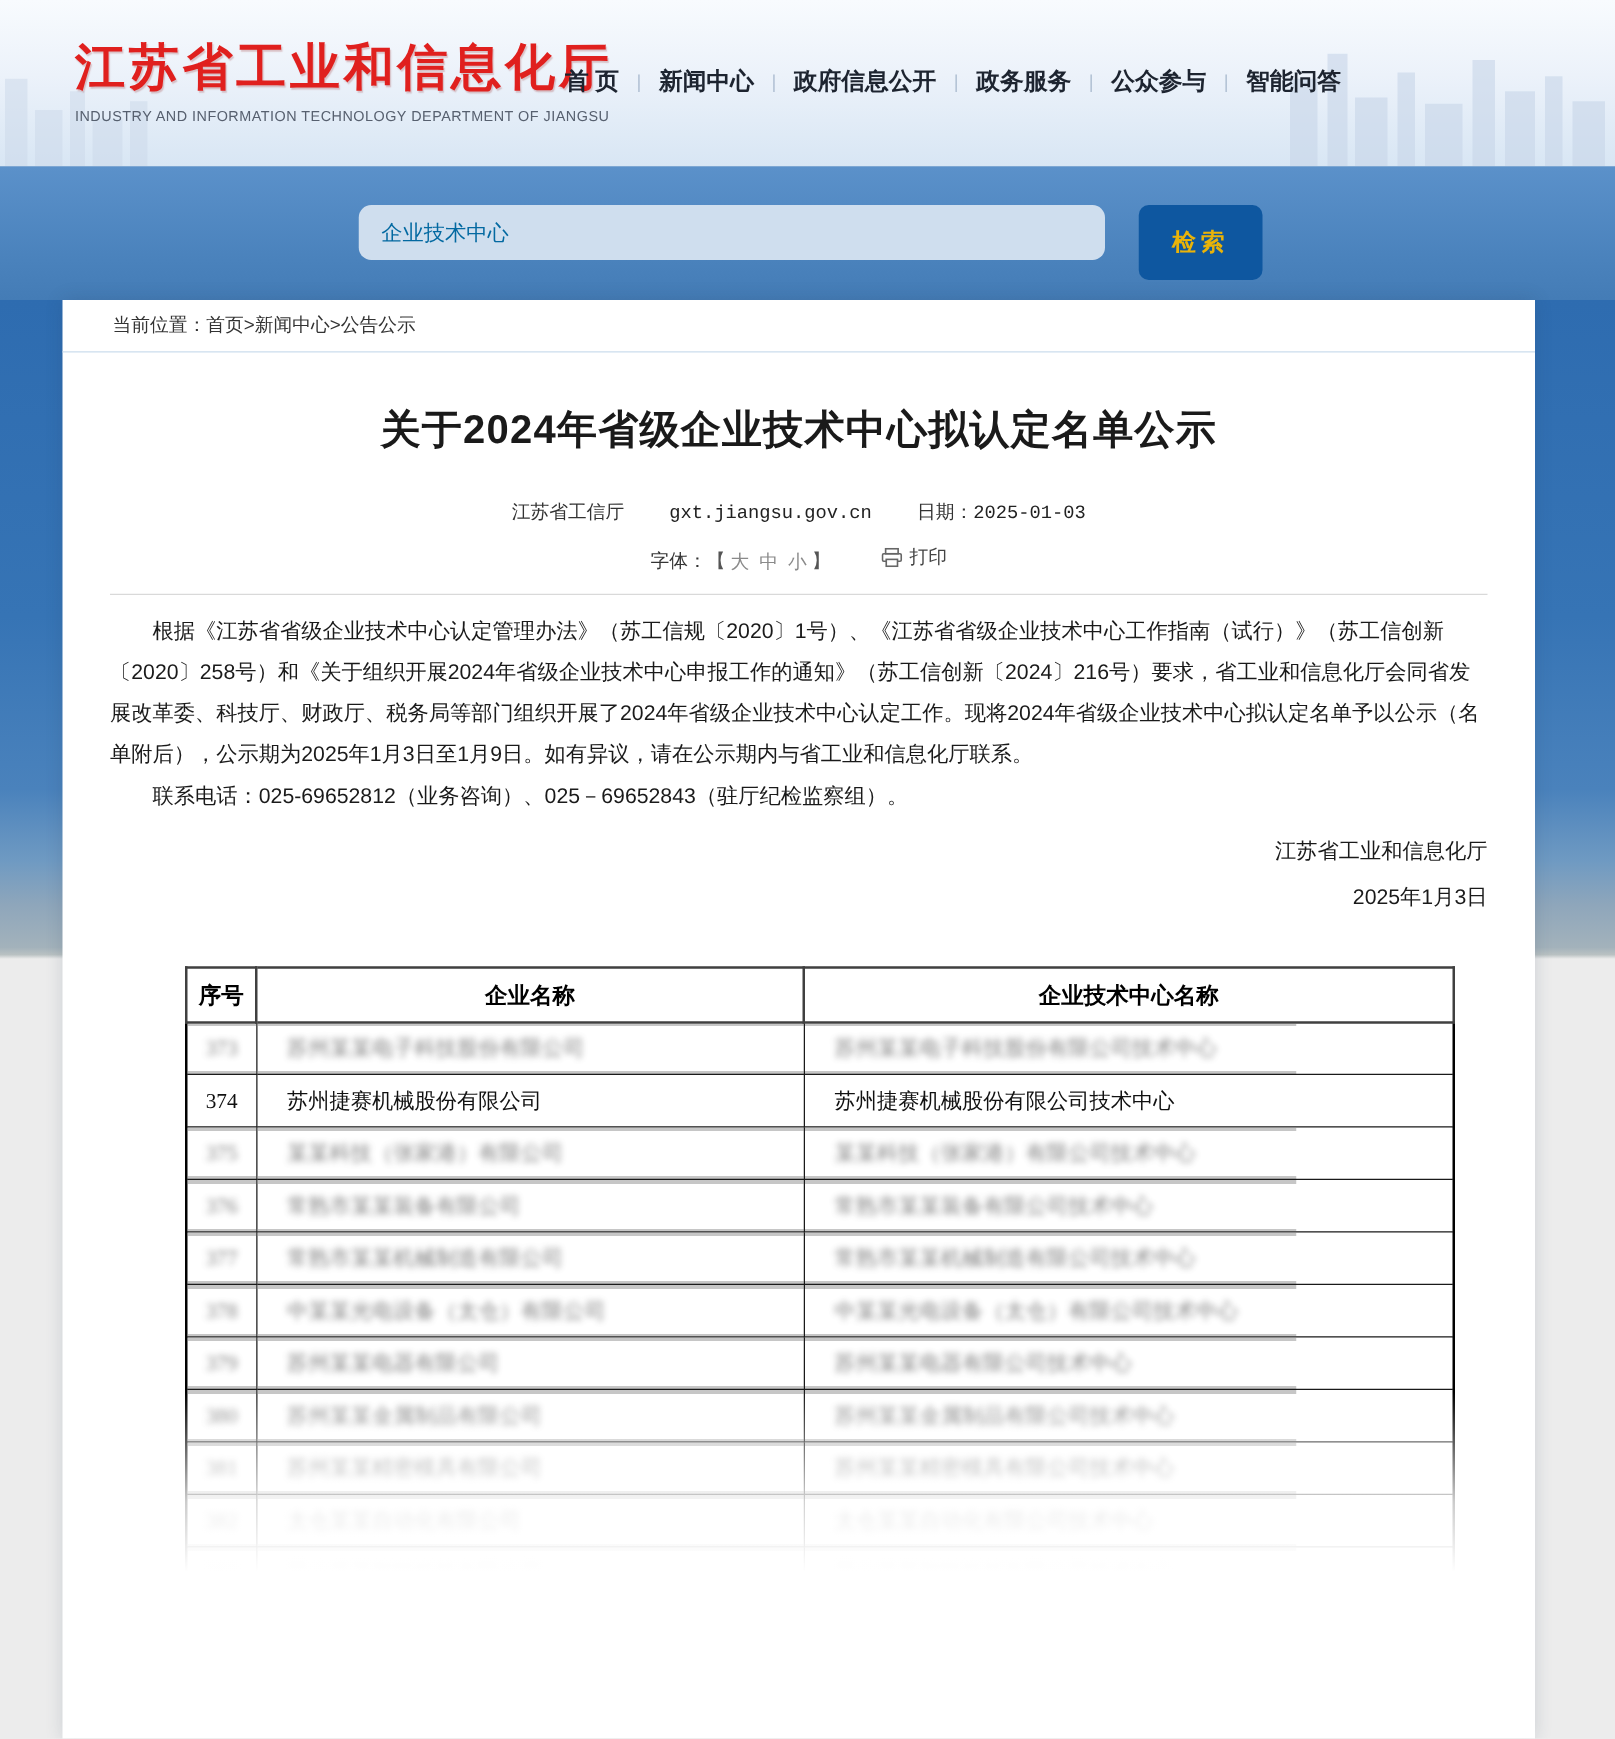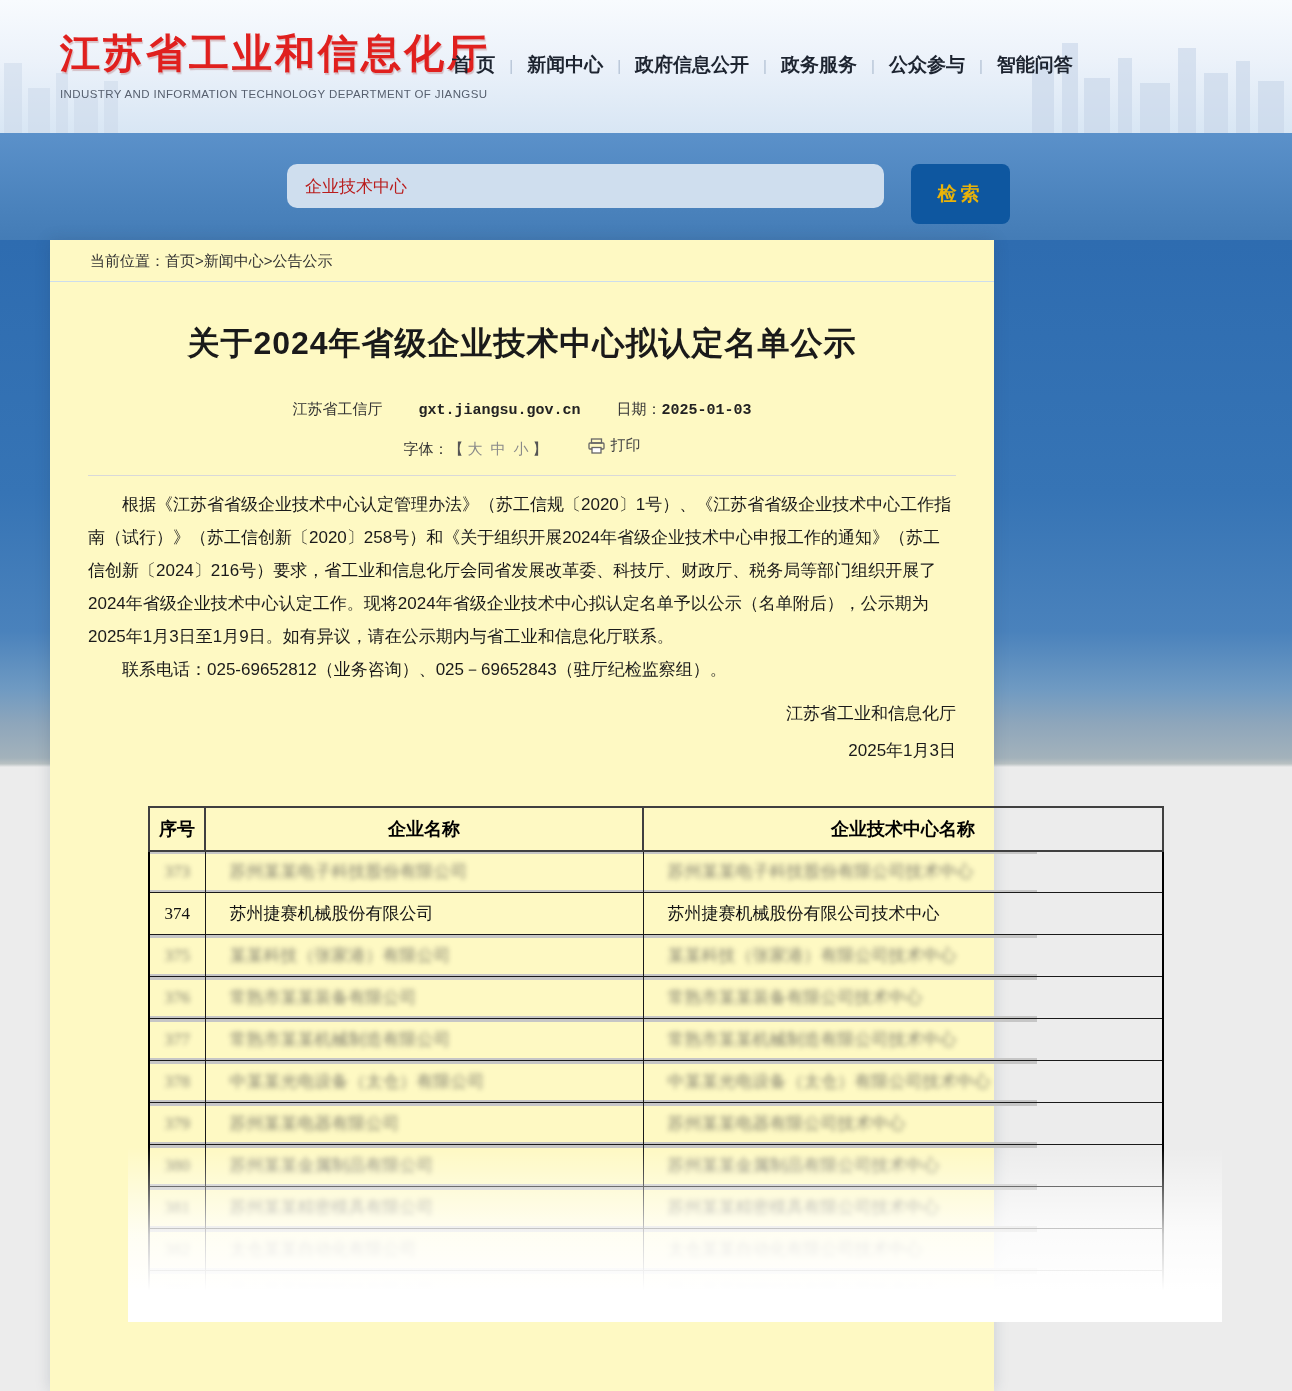--- a/index.html
+++ b/index.html
@@ -24,45 +24,45 @@
   .access-box { position:absolute; right:44px; top:28px; width:120px;
     border:2px solid #2a5d93; border-radius:10px; background:rgba(248,251,254,.45);
     text-align:center; overflow:hidden; }
   .access-item { display:block; font-size:15px; color:#1c3a5e; padding:9px 0 8px; cursor:pointer; }
   .access-divider { height:1px; background:#2a5d93; margin:0 12px; }
 
   
   .search-band { position:absolute; top:133px; left:0; right:0; height:107px;
     background:linear-gradient(180deg,#5b91ca 0%, #4a82bc 70%, #447cb6 100%); z-index:3; }
   .search-input { position:absolute; left:287px; top:31px; width:597px; height:44px;
-    border-radius:10px; border:none; outline:none; background:#cfdeee; color:#b91c1c;
+    border-radius:10px; border:none; outline:none; background:#cfdeee; color:#0369a1;
     font-size:17px; padding:0 18px; font-family:"Liberation Sans",sans-serif; }
   .search-btn { position:absolute; left:911px; top:31px; width:99px; height:60px;
     border-radius:8px; background:#0e57a0; color:#eab308; font-size:19px; font-weight:bold;
     border:none; letter-spacing:4px; cursor:pointer; }
 
   
   .bg-lower { position:absolute; top:240px; left:0; right:0; bottom:0;
     background:linear-gradient(180deg,
       #2e6cb0 0%, #3674b5 22%, #4a82bc 34%, #6f9ac2 39%,
       #8ea6bb 42%, #a3b2bb 45%, #b9c1c2 45.5%, #ececec 45.8%, #ececec 100%); z-index:1; }
 
   
-  .panel { position:absolute; left:50px; top:240px; width:944px; bottom:0; background:#fef9c3;
+  .panel { position:absolute; left:50px; top:240px; width:1178px; bottom:0; background:#ffffff;
     box-shadow:0 0 14px rgba(40,60,90,.18); z-index:4; }
   .breadcrumb-bar { height:42px; line-height:42px; padding-left:40px; font-size:15px;
     color:#333; border-bottom:1px solid #ccdded; }
   .breadcrumb-path { cursor:pointer; }
 
   .article { padding:0 38px; }
   .article-title { margin-top:40px; text-align:center; font-size:32px; font-weight:bold;
     color:#1a1a1a; letter-spacing:1px; }
   .article-meta { margin-top:34px; text-align:center; font-size:15px; color:#333; }
   .article-meta .m-gap { display:inline-block; width:36px; }
-  .mono { font-family:"Liberation Mono", monospace; font-size:15px; color:#222;font-weight:bold; }
+  .mono { font-family:"Liberation Mono", monospace; font-size:15px; color:#222; }
   .font-row { margin-top:17px; text-align:center; font-size:15px; color:#333; }
   .size-opt { color:#8a8a8a; margin:0 4px; cursor:pointer; }
   .bracket { color:#555; }
   .print-btn { margin-left:36px; color:#444; cursor:pointer; display:inline-flex;
     align-items:center; gap:6px; }
   .divider-line { margin-top:16px; border-top:1px solid #d9d9d9; }
 
   .body-text { font-size:17px; line-height:33px; color:#1a1a1a; }
   .para { text-indent:2em; margin-top:12px; }
   .contact-line { text-indent:2em; }

